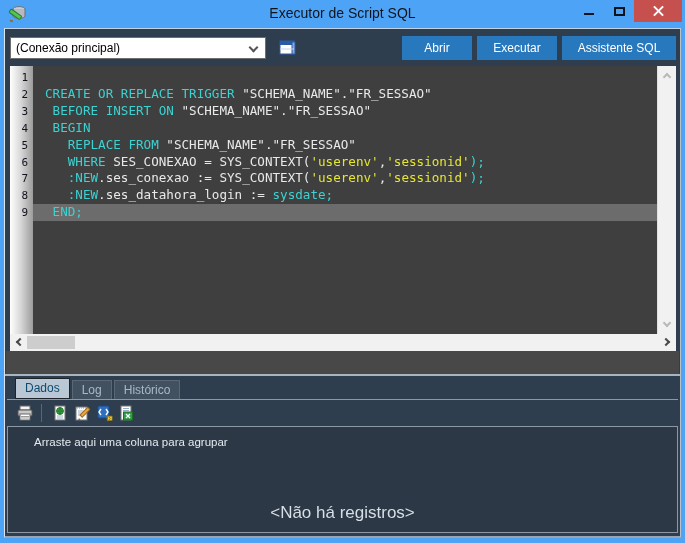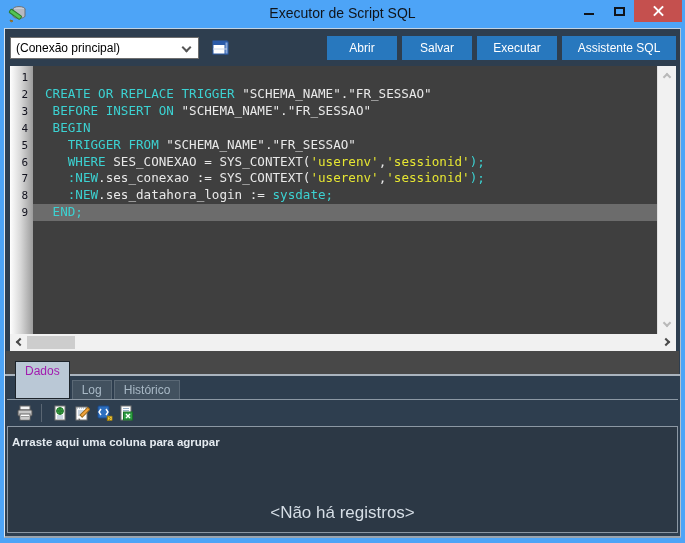--- a/index.html
+++ b/index.html
@@ -19,21 +19,21 @@
   .xbar.a { transform:rotate(45deg); } .xbar.b { transform:rotate(-45deg); }
 
   
   .frame { position:absolute; left:4px; right:4px; top:28px; bottom:5px;
            background:var(--panel); border-left:1px solid #dde6ef; border-right:1px solid #b7c1cb;
            border-bottom:2px solid #9aa4ae; border-top:1px solid #c2d2e2;
            display:flex; flex-direction:column; }
 
   
   .toolbar { height:37px; display:flex; align-items:center; padding:0 4px 0 5px; }
-  .select { width:189px; height:22px; background:#fff; border:1px solid #6e6e6e; position:relative;
+  .select { width:256px; height:22px; background:#fff; border:1px solid #6e6e6e; position:relative;
             font-size:12px; color:#000; display:flex; align-items:center; padding-left:5px; }
   .select .chev { position:absolute; right:8px; top:6px; width:7px; height:7px;
                   border-right:2px solid #555; border-bottom:2px solid #555; transform:rotate(45deg); }
   .table-ic { margin-left:13px; width:17px; height:16px; }
   .tb-spacer { flex:1; }
   .tbtn { height:24px; margin-left:5px; background:var(--accent_button); color:#fff; font-size:12px;
           display:flex; align-items:center; justify-content:center; border:none; cursor:pointer;
           font-family:"Liberation Sans",sans-serif;text-align:right; }
   .w70{width:70px;} .w80{width:80px;} .w114{width:114px;}
 
@@ -58,28 +58,28 @@
   .chev-l { left:7px; transform:rotate(45deg); }
   .chev-r { right:7px; transform:rotate(225deg); }
   .hthumb { position:absolute; left:17px; top:2px; width:48px; height:13px; background:#cdcdcd; }
 
   .dark-strip { height:23px; background:#484848; margin:0 1px; }
 
   
   .bottom { flex:1; border-top:2px solid #aab4be; display:flex; flex-direction:column; padding:0 2px 3px 2px; }
   .tabs-row { height:23px; display:flex; align-items:flex-end; padding-left:8px; }
   .tab { font-size:12px; padding:2px 9px 3px 9px; cursor:pointer; }
-  .tab.active { background:#bac8d6; color:#a21caf; border:1px solid #1d242b; height:38px; }
+  .tab.active { background:#bac8d6; color:#0c4a6e; border:1px solid #1d242b; height:21px; }
   .tab.inactive { background:#42515f; color:#a9b9c6; border:1px solid #5a6875; border-bottom:none; height:19px; margin-left:2px; }
   .icon-bar { height:28px; border-top:1px solid #8c98a4; border-bottom:1px solid #8c98a4;
               display:flex; align-items:center; padding-left:7px; }
   .ibtn { width:22px; height:22px; display:flex; align-items:center; justify-content:center; cursor:pointer; }
   .isep { width:1px; height:18px; background:#5a6673; margin:0 7px 0 5px; }
   .grid { flex:1; position:relative; background:#2c3845; border:1px solid #8c98a4; border-top:none; }
-  .group-hint { position:absolute; left:4px; top:9px; font-size:11.5px; color:#e4eaf0;font-weight:bold; }
+  .group-hint { position:absolute; left:26px; top:9px; font-size:11.5px; color:#e4eaf0; }
   .empty-text { position:absolute; left:0; right:0; top:72%; text-align:center; font-size:17px; color:#d6dee6; }
 </style>
 </head>
 <body>
 
 <div class="window">
 
   <div class="titlebar">
     <svg class="app-icon" viewBox="0 0 20 20">
       <ellipse cx="12" cy="5" rx="6" ry="2.4" fill="#c9ccd4" stroke="#6a7078"></ellipse>
@@ -110,42 +110,41 @@
         <span class="chev"></span>
       </div>
       <svg class="table-ic" viewBox="0 0 17 16">
         <rect x="1" y="1" width="14" height="13" fill="#ffffff" stroke="#2a5aa8"></rect>
         <rect x="1" y="1" width="14" height="4" fill="#2a5aa8"></rect>
         <rect x="13" y="2" width="3" height="12" fill="#8aa8d8" stroke="#2a5aa8"></rect>
         <line x1="1" y1="9" x2="15" y2="9" stroke="#c8d4e8"></line>
       </svg>
       <div class="tb-spacer"></div>
       <button class="tbtn w70">Abrir</button>
-      <button class="tbtn w70">Salvar</button>
       <button class="tbtn w80">Executar</button>
       <button class="tbtn w114">Assistente SQL</button>
     </div>
 
     <div class="editor-area">
       <div class="gutter">
           <div class="lnum">1</div>
           <div class="lnum">2</div>
           <div class="lnum">3</div>
           <div class="lnum">4</div>
           <div class="lnum">5</div>
           <div class="lnum">6</div>
           <div class="lnum">7</div>
           <div class="lnum">8</div>
           <div class="lnum">9</div>
         </div>
       <div class="codecol">
           <div class="cline"><span class="tk-kw">CREATE OR REPLACE TRIGGER </span><span class="tk-id">"SCHEMA_NAME"."FR_SESSAO"</span></div>
           <div class="cline"><span class="tk-id"> </span><span class="tk-kw">BEFORE INSERT ON </span><span class="tk-id">"SCHEMA_NAME"."FR_SESSAO"</span></div>
           <div class="cline"><span class="tk-id"> </span><span class="tk-kw">BEGIN</span></div>
-          <div class="cline"><span class="tk-id">   </span><span class="tk-kw">TRIGGER FROM </span><span class="tk-id">"SCHEMA_NAME"."FR_SESSAO"</span></div>
+          <div class="cline"><span class="tk-id">   </span><span class="tk-kw">REPLACE FROM </span><span class="tk-id">"SCHEMA_NAME"."FR_SESSAO"</span></div>
           <div class="cline"><span class="tk-id">   </span><span class="tk-kw">WHERE </span><span class="tk-id">SES_CONEXAO = SYS_CONTEXT(</span><span class="tk-str">'userenv'</span><span class="tk-id">,</span><span class="tk-str">'sessionid'</span><span class="tk-kw">);</span></div>
           <div class="cline"><span class="tk-id">   </span><span class="tk-kw">:NEW</span><span class="tk-id">.ses_conexao := SYS_CONTEXT(</span><span class="tk-str">'userenv'</span><span class="tk-id">,</span><span class="tk-str">'sessionid'</span><span class="tk-kw">);</span></div>
           <div class="cline"><span class="tk-id">   </span><span class="tk-kw">:NEW</span><span class="tk-id">.ses_datahora_login := </span><span class="tk-kw">sysdate;</span></div>
           <div class="cline cur"><span class="tk-id"> </span><span class="tk-kw">END;</span></div>
         </div>
       <div class="vscroll">
         <span class="chev-up"></span>
         <span class="chev-dn"></span>
       </div>
     </div>

